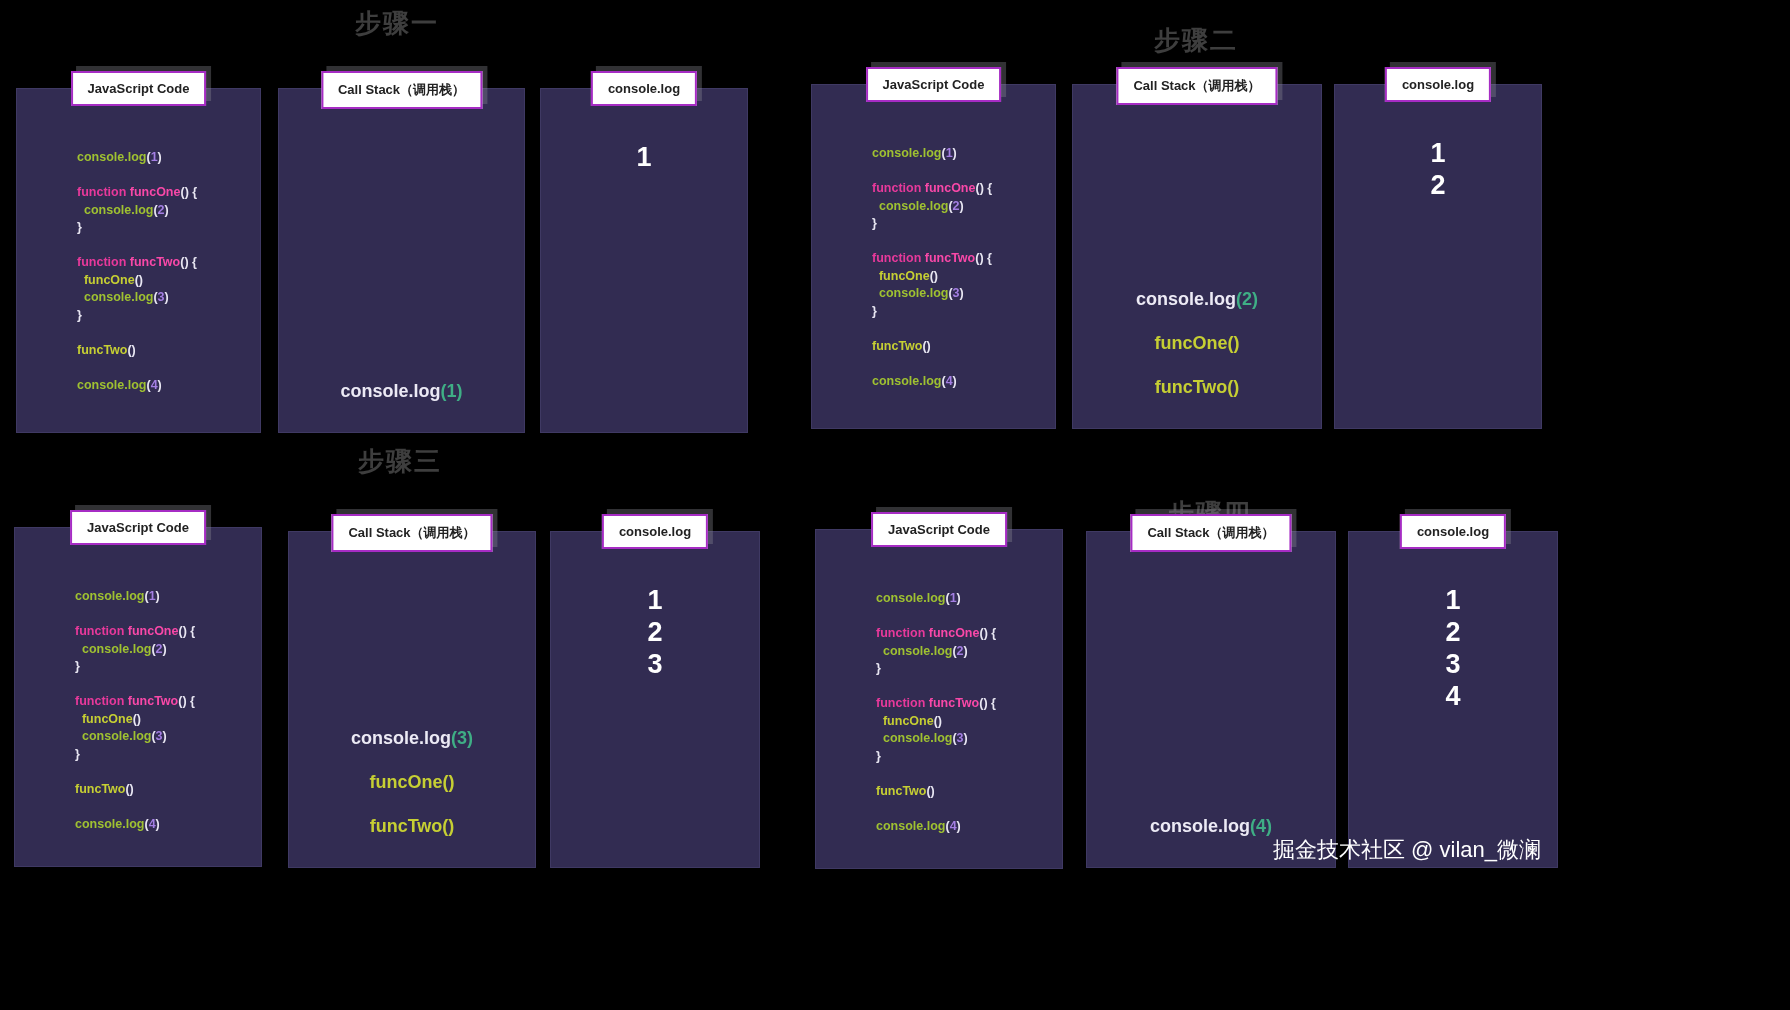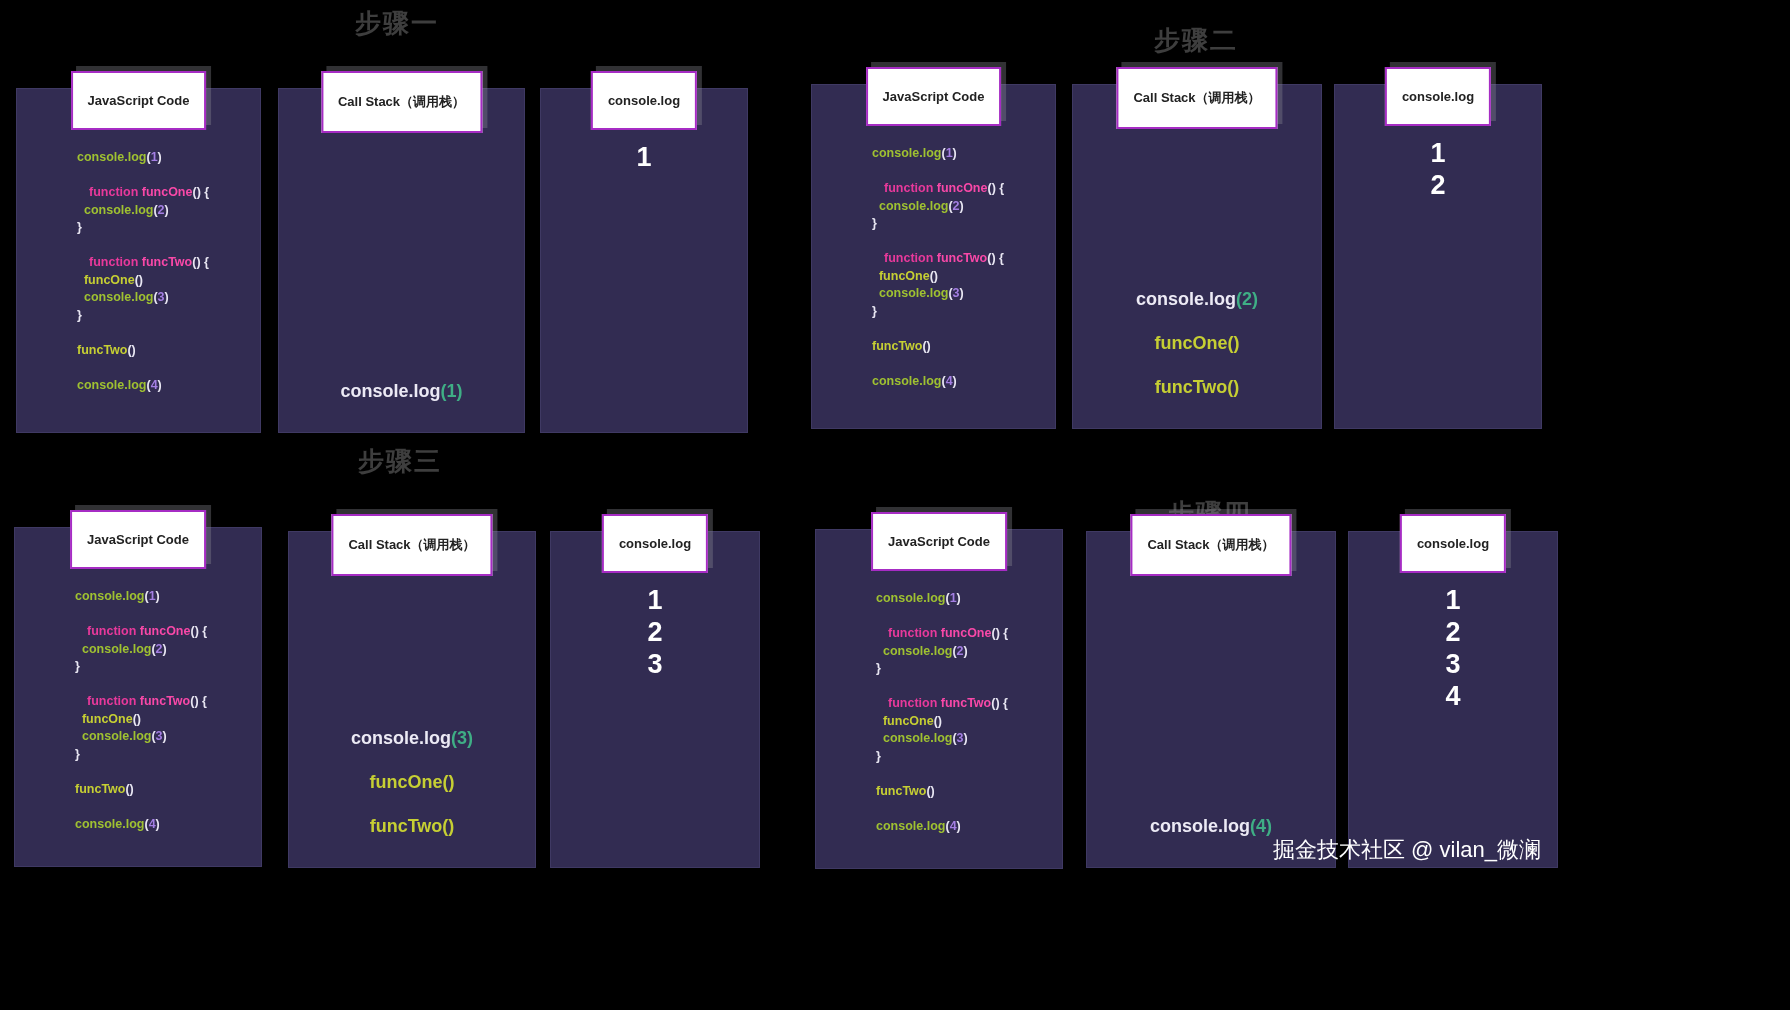--- a/index.html
+++ b/index.html
@@ -28,39 +28,39 @@
   .box-header {
     position: absolute;
     top: -18px;
     left: 50%;
     transform: translateX(-50%);
     background: var(--header_bg);
     border: 2px solid var(--header_border);
     color: var(--header_text);
     font-size: 13px;
     font-weight: bold;
-    padding: 20px 15px;
+    padding: 8px 15px;
     white-space: nowrap;
     box-shadow: 5px -5px 0 rgba(140,140,150,0.35);
     z-index: 2;
   }
   .code {
     position: absolute;
     left: 60px;
     top: 60px;
     right: 6px;
     font-size: 12.5px;
     font-weight: bold;
     line-height: 17.5px;
     white-space: pre;
   }
   .tok-green  { color: var(--green); }
   .tok-purple { color: var(--purple); }
   .tok-plain  { color: var(--plain); }
-  .tok-kw     { color: var(--kw); margin-left: 12px; }
+  .tok-kw     { color: var(--kw); }
   .tok-fn     { color: var(--fn); }
   .tok-call   { color: var(--call_yellow); }
   .stack {
     position: absolute;
     left: 0; right: 0; bottom: 30px;
     display: flex;
     flex-direction: column;
     align-items: center;
     gap: 22px;
   }

